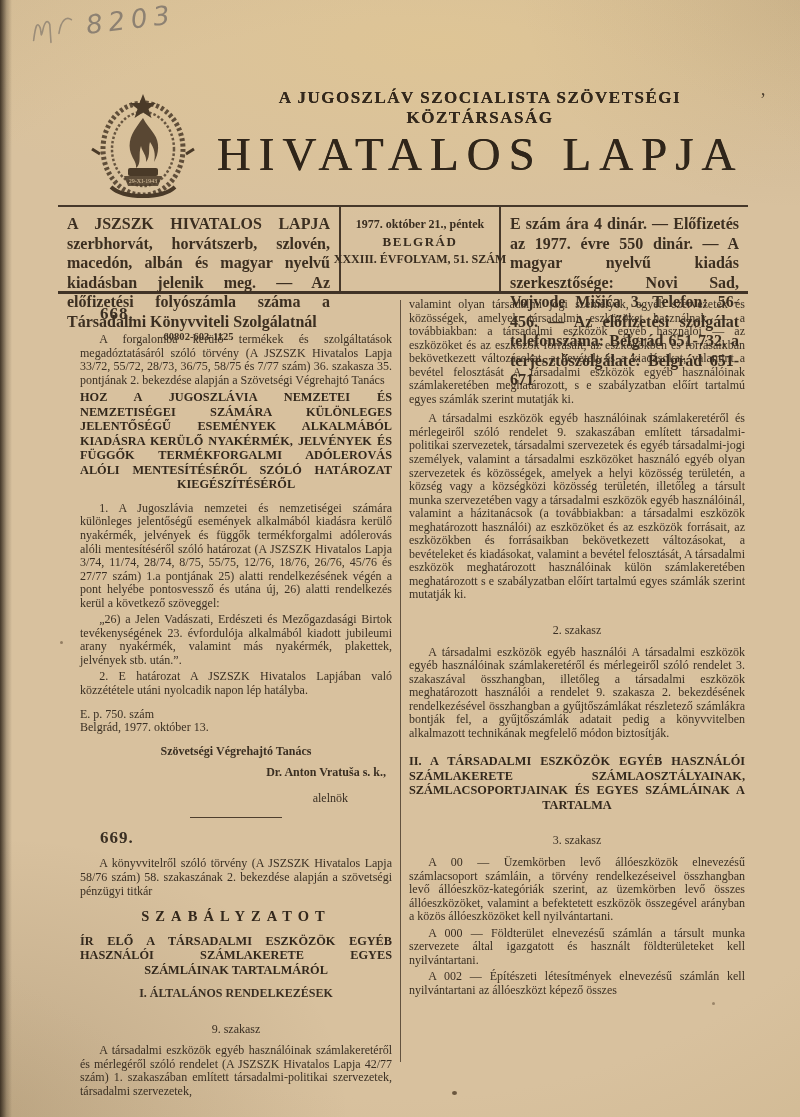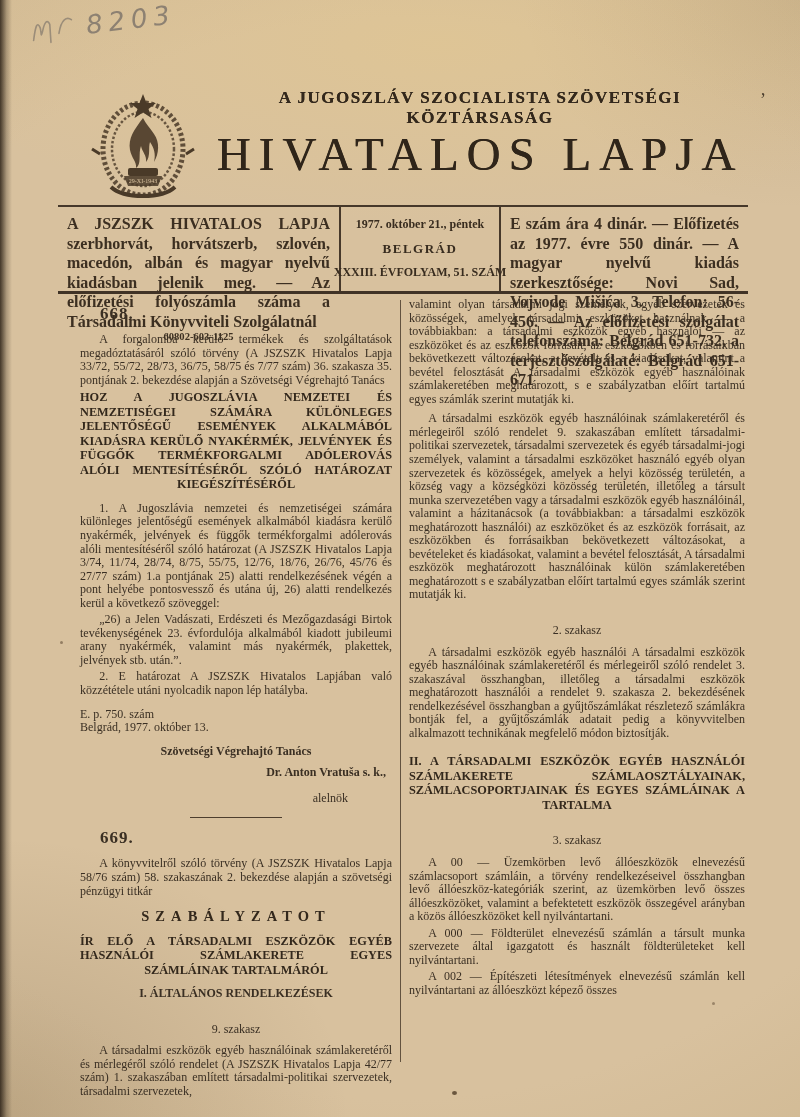--- a/index.html
+++ b/index.html
@@ -48,21 +48,21 @@
   .stray-mark{position:absolute;right:34px;top:2px;font-size:18px;color:#4a3d2e;}
   
   .infobar{
     position:absolute;left:58px;top:205px;width:690px;height:84px;
     border-top:2px solid #46382a;border-bottom:3px solid #40332６;
     border-bottom:3px solid #403326;
     display:flex;
   }
   .infobar .cell{padding:7px 9px 5px;box-sizing:border-box;}
   .cell-left{width:283px;border-right:2px solid #46382a;}
-  .cell-center{width:160px;border-right:2px solid #46382a;display:flex;flex-direction:column;justify-content:space-between;align-items:center;padding:10px 4px 11px;box-sizing:border-box;}
+  .cell-center{width:160px;border-right:2px solid #46382a;display:flex;flex-direction:column;justify-content:space-between;align-items:center;padding:10px 4px 24px;box-sizing:border-box;}
   .cell-right{flex:1;}
   .smallbold{
     font-weight:bold;font-size:16px;line-height:1.22;text-align:justify;color:#3c2f21;
   }
   .account-line{font-weight:bold;font-size:10.6px;text-align:center;color:#3c2f21;}
   .issue-date,.issue-volume{font-weight:bold;font-size:12px;color:#382c1f;white-space:nowrap;}
   .issue-city{font-weight:bold;font-size:13px;letter-spacing:1.5px;color:#382c1f;}
   
   .bodywrap{position:absolute;left:0;top:298px;width:100%;}
   .col{position:absolute;top:0;font-size:12px;line-height:1.13;}

